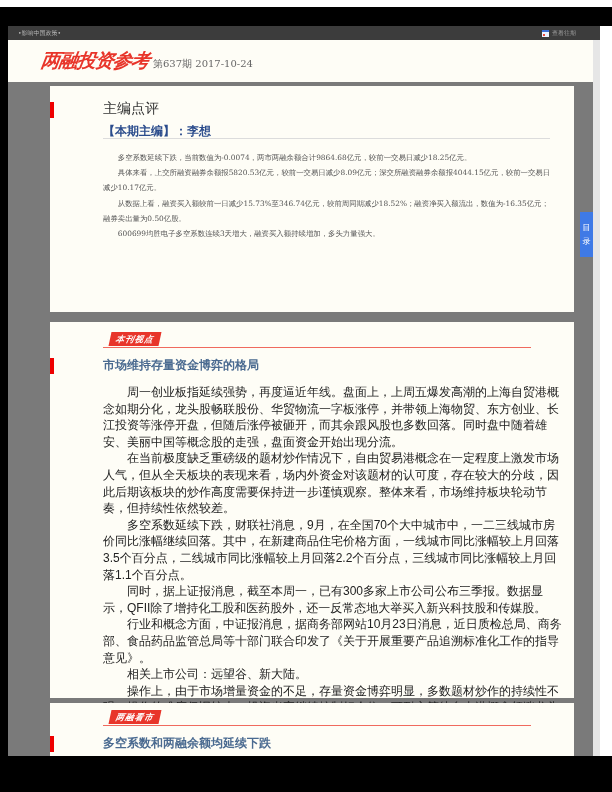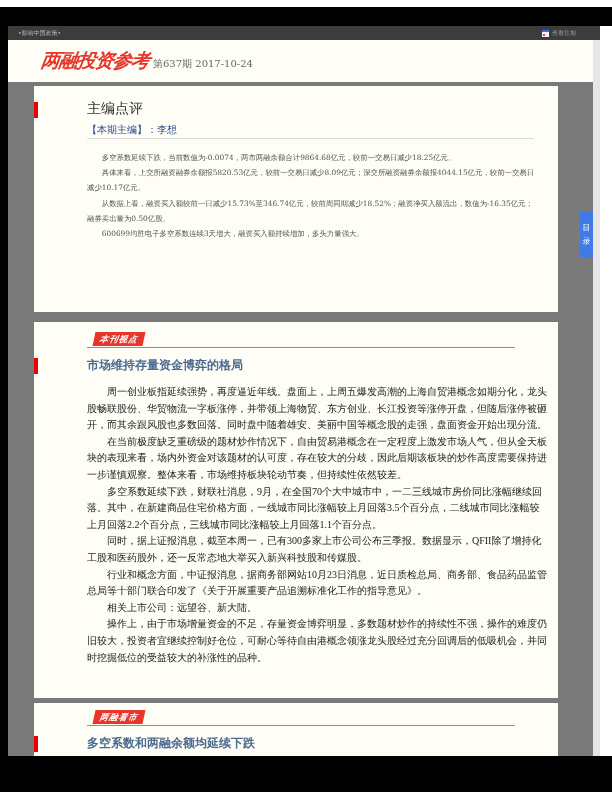--- a/index.html
+++ b/index.html
@@ -21,39 +21,39 @@
 
   .titlebar { position: absolute; left: 8px; top: 40px; width: 585px; height: 42px; background: #fefdf6;
               display: flex; align-items: center; padding-left: 33px; }
   .side-strip { position: absolute; left: 593px; top: 40px; width: 7px; height: 716px; background: #e6e6e6; }
   .logo { font-family: "DejaVu Sans", sans-serif; font-weight: bold; font-style: italic; font-size: 19px;
           color: #e8352a; letter-spacing: -1px; transform: skewX(-8deg); }
   .issue { color: #666; font-size: 10px; margin-left: 4px; margin-top: 6px; }
 
   .pagebg { position: absolute; left: 8px; top: 82px; width: 585px; height: 674px; background: #7a7a7a; }
 
-  .card { position: absolute; left: 34px; width: 524px; background: #fefdf6; }
+  .card { position: absolute; left: 50px; width: 524px; background: #fefdf6; }
   .marker { position: absolute; left: 0; width: 4px; height: 16px; background: #ee0000; }
 
   .card1 { top: 86px; height: 226px; }
   .card1 .h-title { position: absolute; left: 53px; top: 14px; font-size: 14px; color: #333; font-weight: normal; }
-  .card1 .editor { position: absolute; left: 53px; top: 37px; font-size: 10px; color: #2b4c8c; }
+  .card1 .editor { position: absolute; left: 53px; top: 37px; font-size: 12px; color: #2b4c8c; font-weight: bold; }
   .card1 .rule { position: absolute; left: 53px; top: 52px; width: 447px; height: 1px; background: #dcdcdc; }
   .card1 .body { position: absolute; left: 53px; top: 64px; width: 450px; font-size: 7.4px; color: #555;
                  line-height: 15.2px; }
   .card1 .body p { text-indent: 2em; }
 
   .card2 { top: 322px; height: 376px; }
   .tag { position: absolute; left: 60px; height: 14px; padding: 0 6px; background: #e8352a; color: #fff;
          font-family: "DejaVu Sans", sans-serif; font-weight: bold; font-style: italic; font-size: 8.5px;
          line-height: 14px; transform: skewX(-12deg); letter-spacing: 1px; }
   .tagline { position: absolute; left: 53px; width: 428px; height: 1px; background: #f06a5e; }
   .sec-title { position: absolute; left: 53px; font-size: 12px; color: #4a6a90; }
-  .card2 .body { position: absolute; left: 53px; top: 62px; width: 460px; font-family: Liberation Serif, serif;
-                 font-size: 10px; color: #222; line-height: 16.6px; }
+  .card2 .body { position: absolute; left: 53px; top: 62px; width: 460px; font-family: Liberation Sans, sans-serif;
+                 font-size: 12px; color: #222; line-height: 16.6px; }
   .card2 .body p { text-indent: 2em; }
 
   .card3 { top: 703px; height: 53px; }
 
   .toc-tab { position: absolute; left: 580px; top: 212px; width: 13px; height: 45px; background: #3f7ae6;
              color: #fff; font-size: 8px; font-family: "DejaVu Sans", sans-serif; display: flex; flex-direction: column;
              align-items: center; justify-content: center; line-height: 14px; cursor: pointer; }
 </style>
 </head>
 <body>

